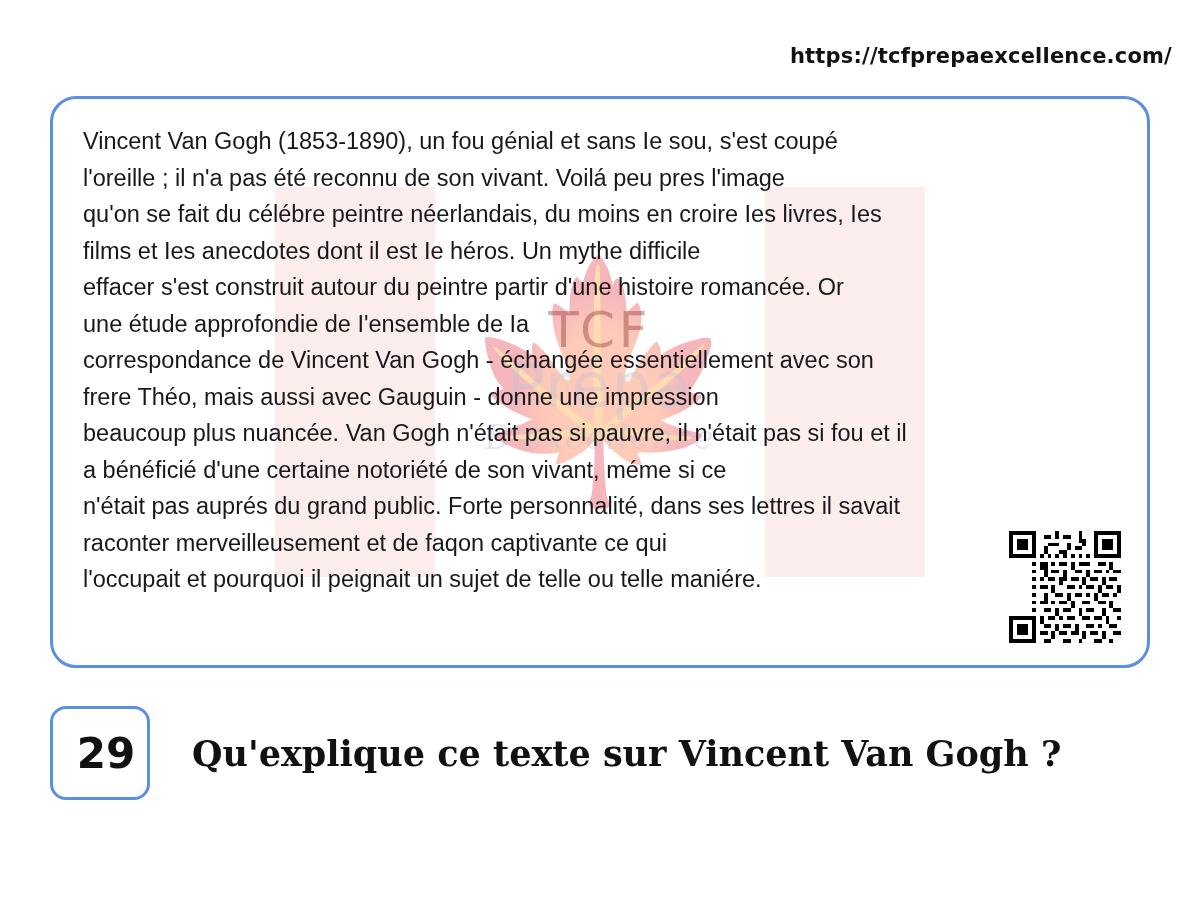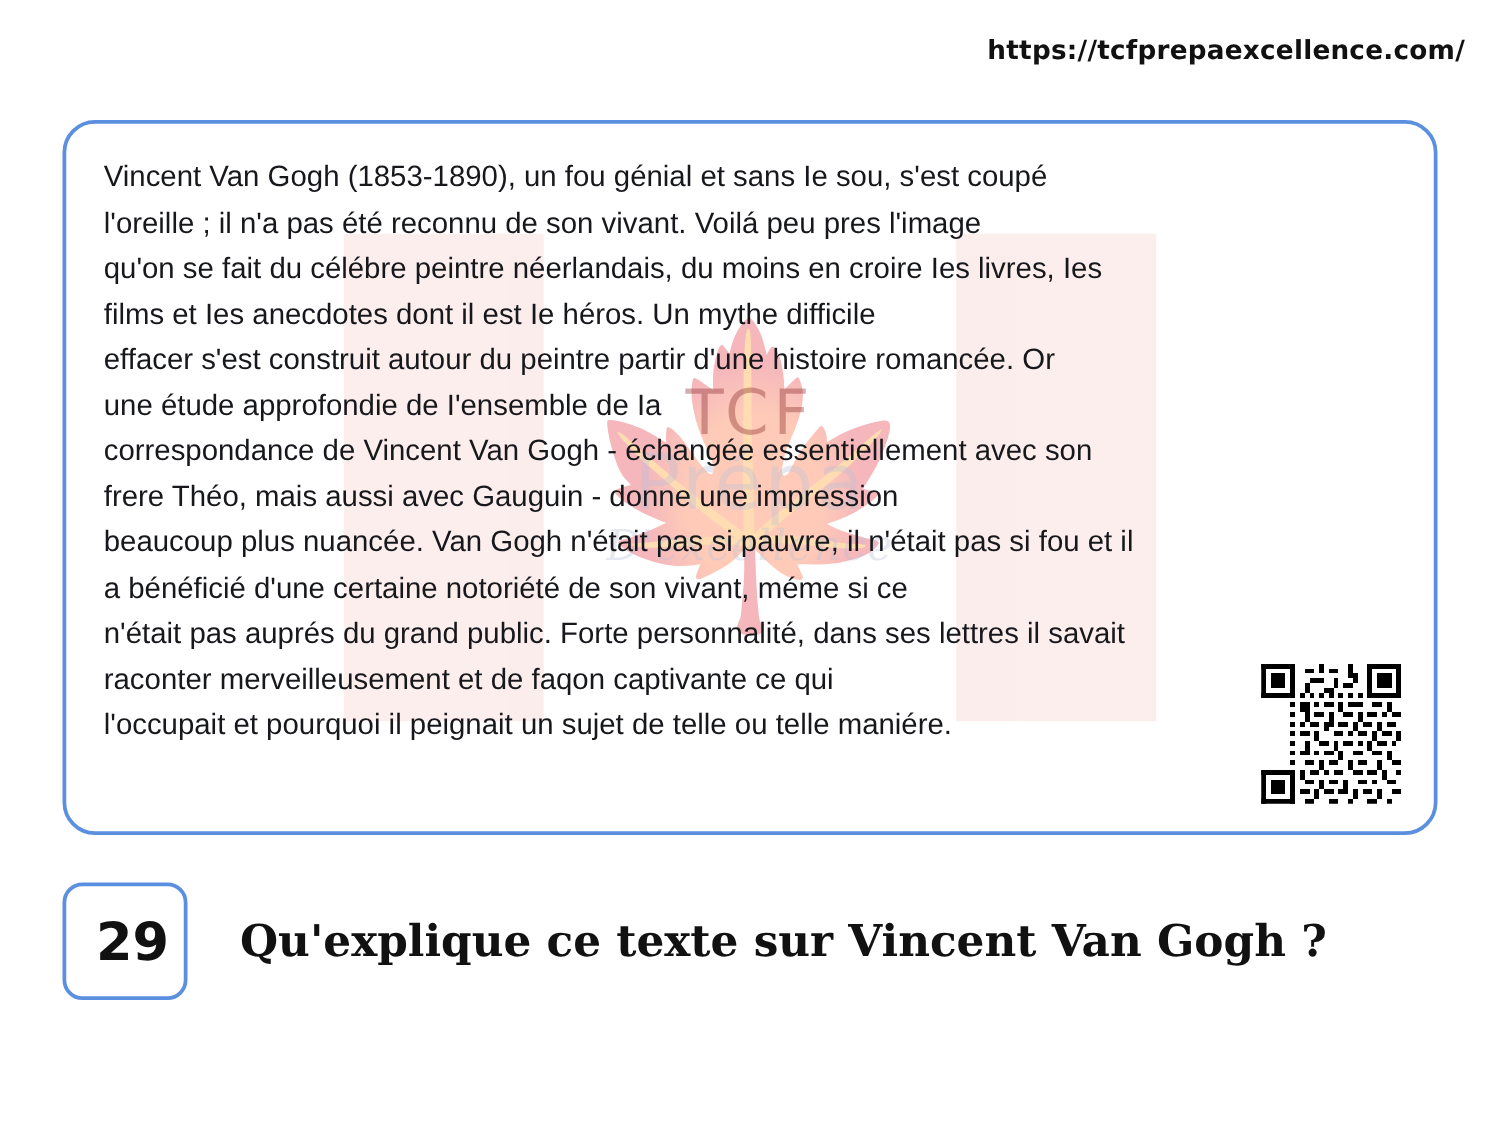--- a/index.html
+++ b/index.html
@@ -18,21 +18,21 @@
   .page {
     position: relative;
     width: 1200px;
     height: 900px;
     box-sizing: border-box;
   }
 
   
   .site-url {
     position: absolute;
-    top: 28px;
+    top: 44px;
     right: 28px;
     font-family: "DejaVu Sans", sans-serif;
     font-weight: bold;
     font-size: 21px;
     color: #111111;
     letter-spacing: 0.2px;
   }
 
   
   .passage-card {

